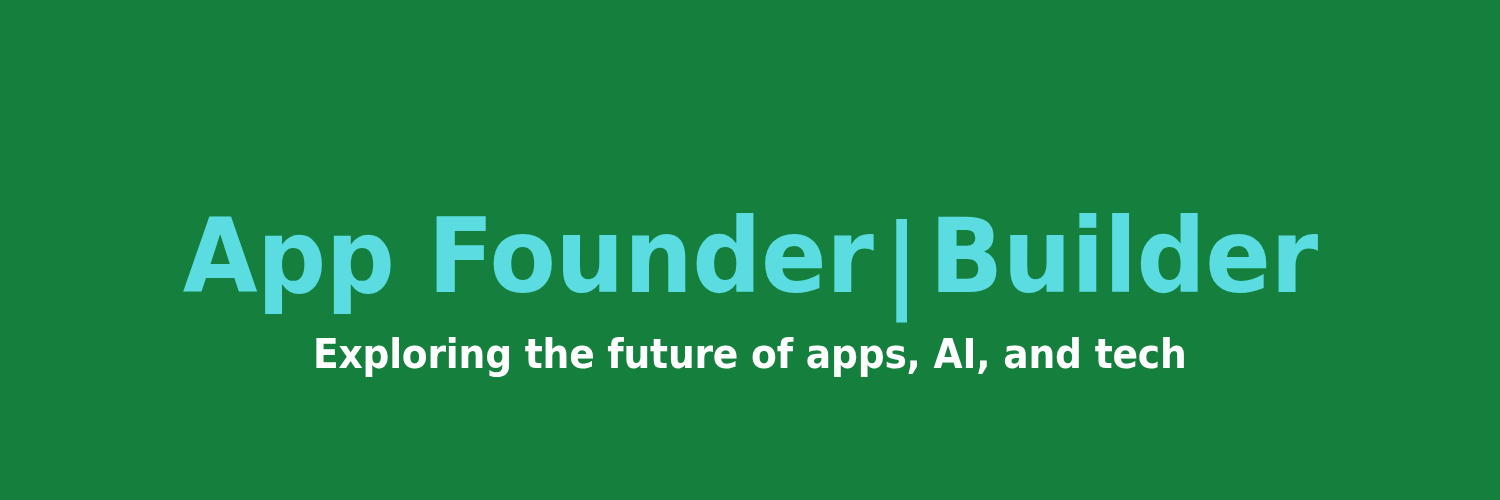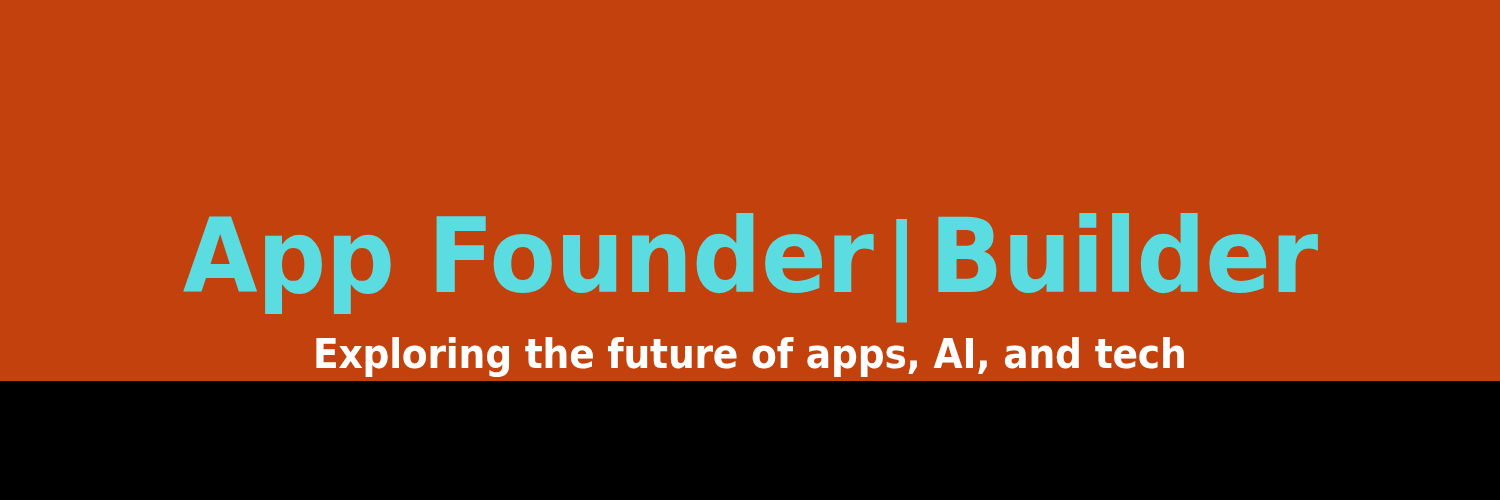--- a/index.html
+++ b/index.html
@@ -8,22 +8,22 @@
     padding: 0;
     background: #000000;
   }
   body {
     font-family: "Liberation Sans", sans-serif;
   }
 
   .banner {
     position: relative;
     width: 1500px;
-    height: 381px;
-    background: #c2410c;
+    height: 500px;
+    background: #15803d;
     overflow: hidden;
     box-sizing: border-box;
   }
 
   .banner-inner {
     position: absolute;
     left: 0;
     top: 0;
     width: 1500px;
     height: 500px;

